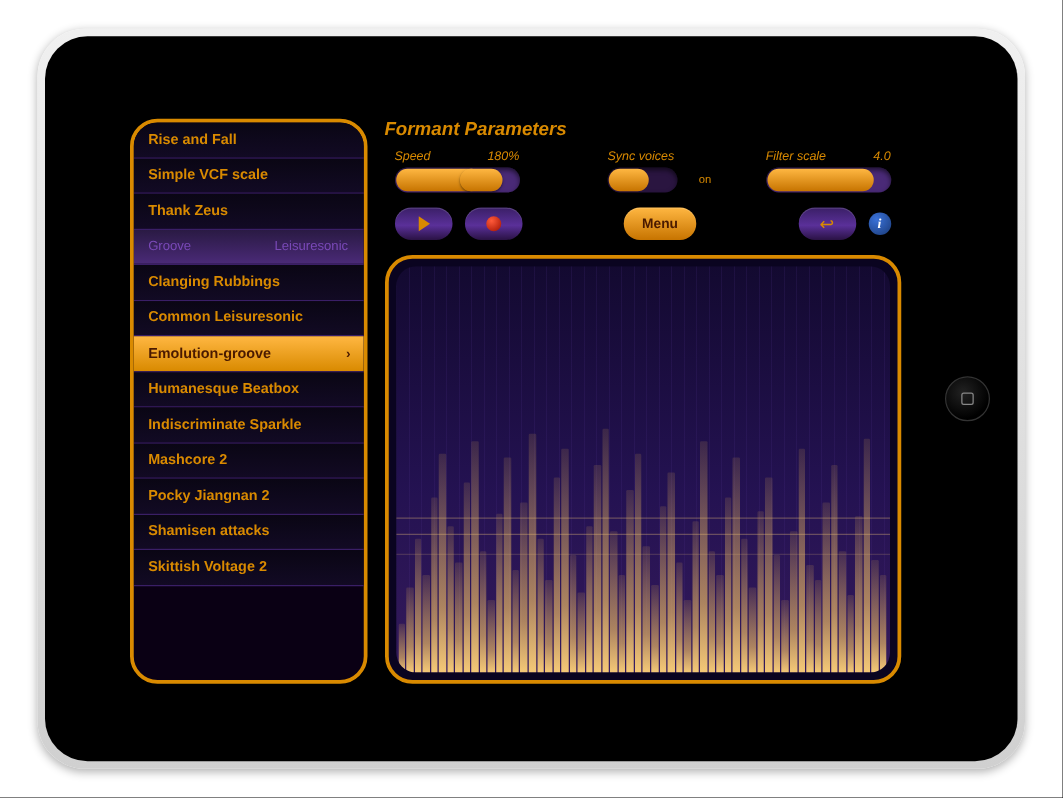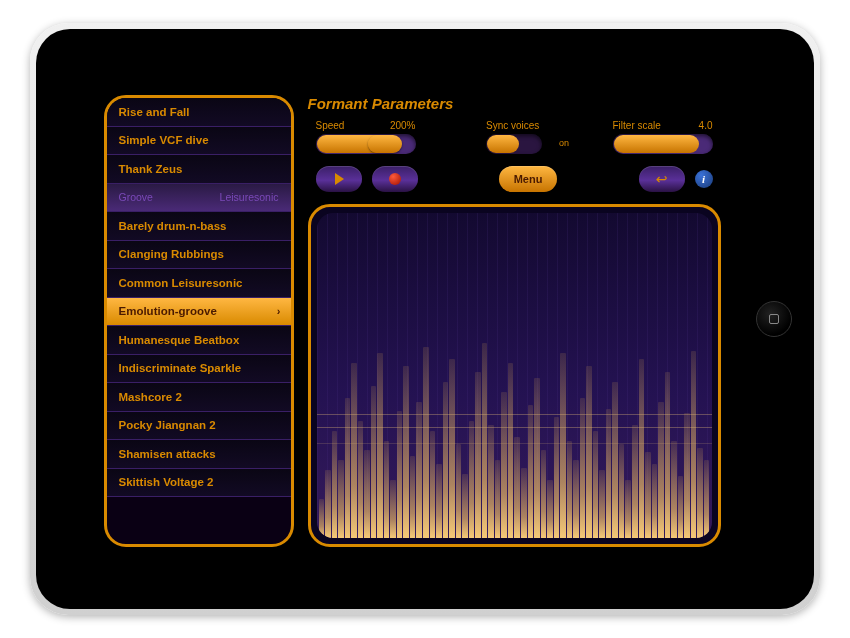--- a/index.html
+++ b/index.html
@@ -80,21 +80,21 @@
   .main { flex: 1; display: flex; flex-direction: column; }
   .main-title {
     color: #d98a00; font-size: 15px; font-weight: bold;
     text-align: left; margin-bottom: 8px; font-style: italic;
   }
   .controls-row1 {
     display: flex; justify-content: space-between;
     padding: 0 8px; margin-bottom: 12px;
   }
   .ctrl-group { display: flex; flex-direction: column; gap: 3px; }
-  .ctrl-label-row { display: flex; justify-content: space-between; align-items: flex-end; }
+  .ctrl-label-row { display: flex; justify-content: space-between; align-items: flex-end; font-style: italic; }
   .ctrl-label { color: #d98a00; font-size: 10px; }
   .ctrl-value { color: #d98a00; font-size: 10px; }
   .slider {
     width: 100px; height: 20px; border-radius: 10px;
     background: #4a2a77; position: relative; overflow: hidden;
     box-shadow: inset 0 2px 4px rgba(0,0,0,0.6);
     cursor: pointer;
   }
   .slider-thumb {
     position: absolute; top: 1px; bottom: 1px;
@@ -197,31 +197,28 @@
     </div>
     <div class="screen">
       <div class="app">
 
         <div class="sidebar">
           <div class="list" id="formant-list">
               <div class="list-row">
                 <span>Rise and Fall</span>
               </div>
               <div class="list-row">
-                <span>Simple VCF dive</span>
+                <span>Simple VCF scale</span>
               </div>
               <div class="list-row">
                 <span>Thank Zeus</span>
               </div>
               <div class="list-row section">
                 <span>Groove</span>
                 <span>Leisuresonic</span>
-              </div>
-              <div class="list-row">
-                <span>Barely drum-n-bass</span>
               </div>
               <div class="list-row">
                 <span>Clanging Rubbings</span>
               </div>
               <div class="list-row">
                 <span>Common Leisuresonic</span>
               </div>
               <div class="list-row selected">
                 <span>Emolution-groove</span>
                 <span class="chevron">›</span>
@@ -247,21 +244,21 @@
             </div>
         </div>
 
         <div class="main">
           <div class="main-title">Formant Parameters</div>
 
           <div class="controls-row1">
             <div class="ctrl-group">
               <div class="ctrl-label-row">
                 <span class="ctrl-label">Speed</span>
-                <span class="ctrl-value">200%</span>
+                <span class="ctrl-value">180%</span>
               </div>
               <div class="slider">
                 <div class="slider-fill" id="speed-fill" style="width: 69px;"></div>
                 <div class="slider-thumb" id="speed-thumb" style="left: 52px;"></div>
               </div>
             </div>
 
             <div class="ctrl-group">
               <div class="ctrl-label-row">
                 <span class="ctrl-label">Sync voices</span>

